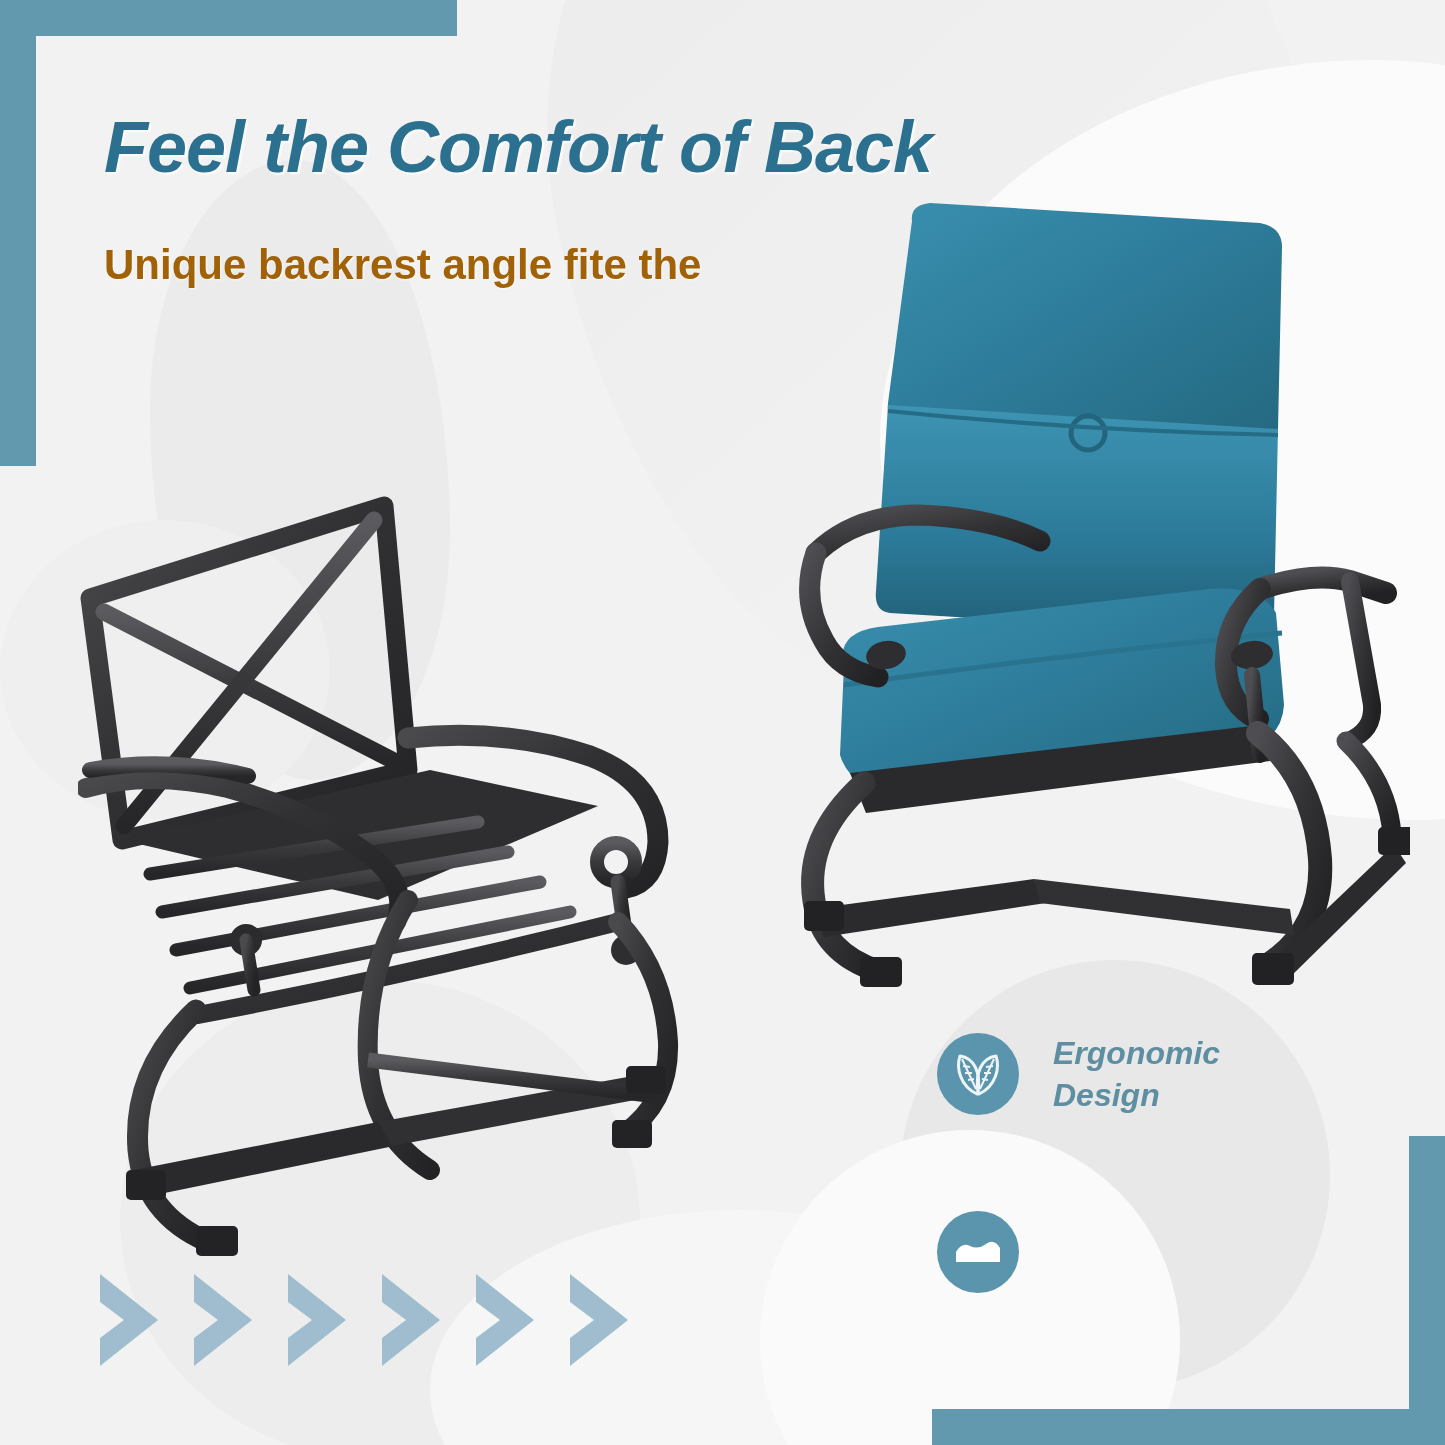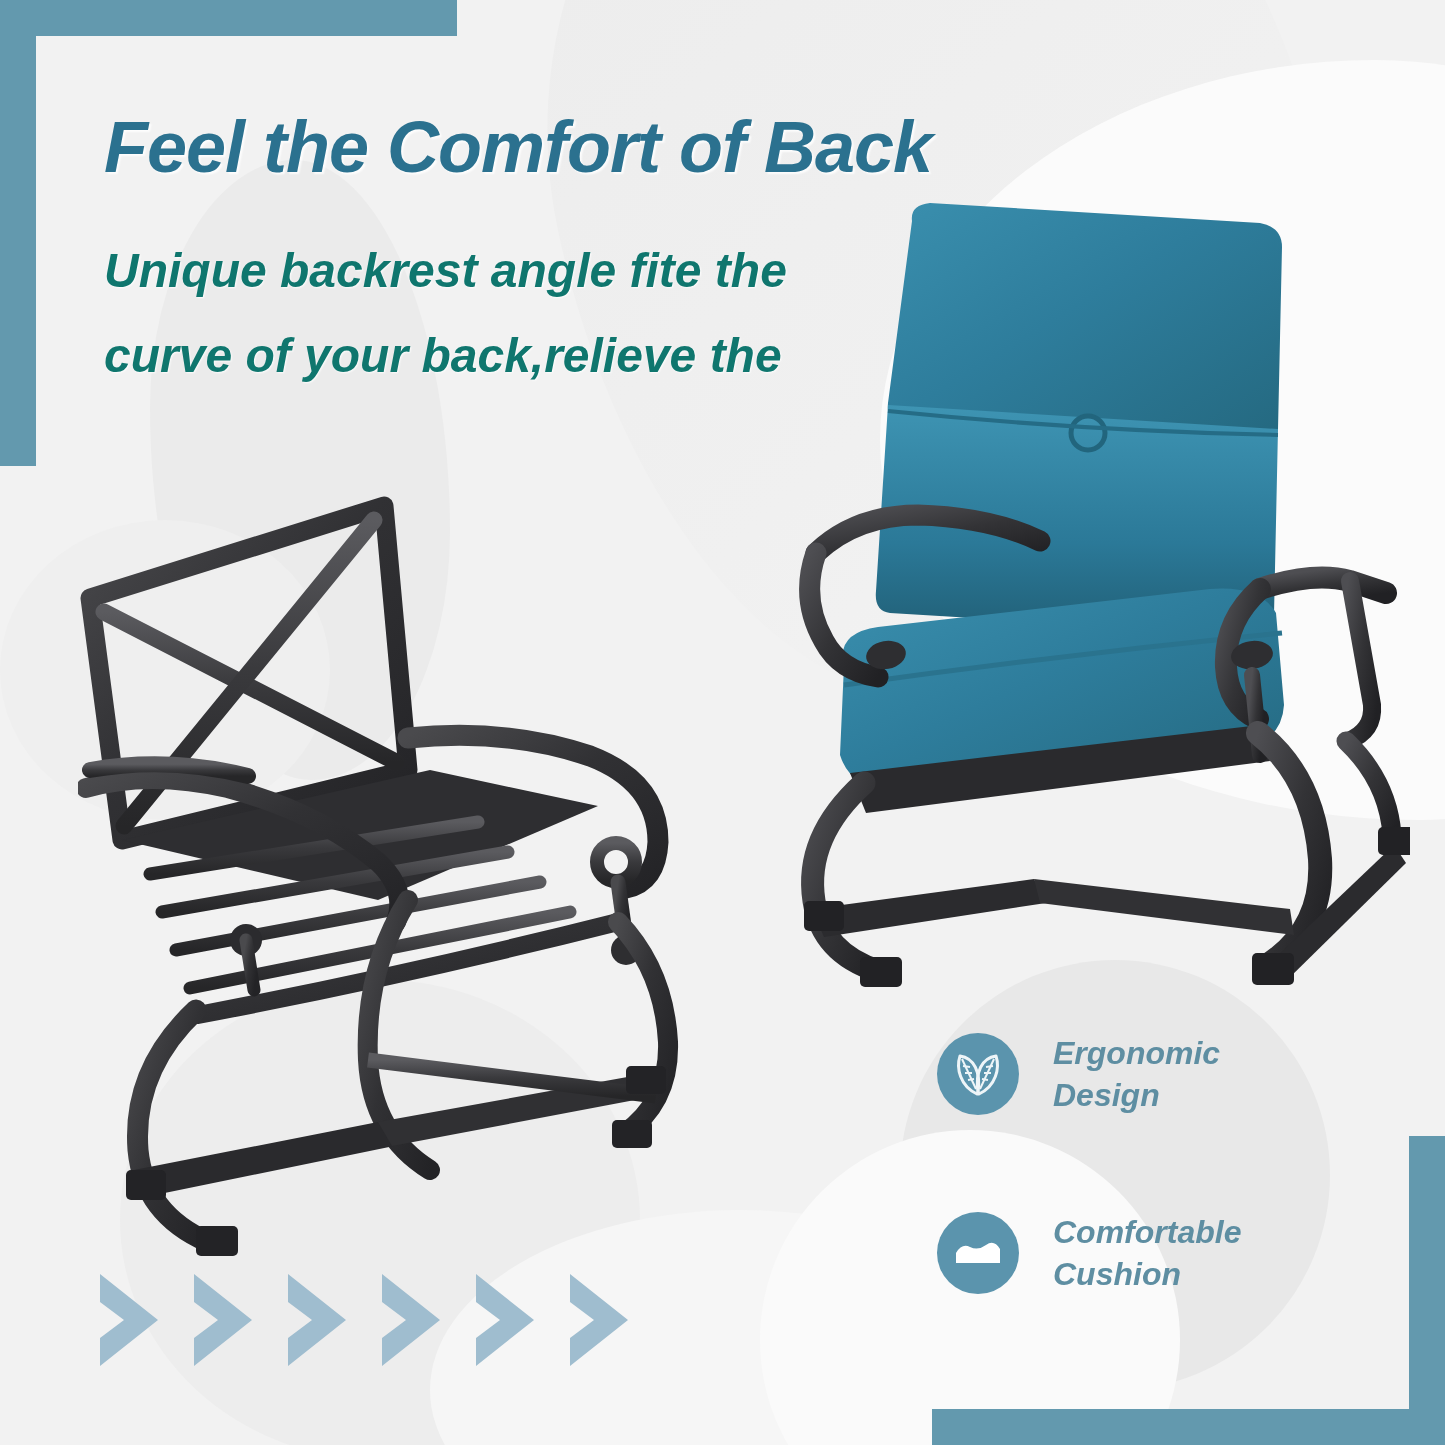--- a/index.html
+++ b/index.html
@@ -93,24 +93,23 @@
     color: #2b718f;
     letter-spacing: -1px;
     white-space: nowrap;
     text-shadow: 2px 2px 2px rgba(255,255,255,0.85);
   }
   .subcopy {
     position: absolute;
     left: 104px;
     top: 228px;
     width: 720px;
-    font-size: 48px;
+    font-size: 42px;
     font-weight: bold;
-    font-style: italic;
-    color: #0f766e;
+    color: #a16207;
     line-height: 1.78;
     text-shadow: 1px 1px 2px rgba(255,255,255,0.85);
   }
   .subcopy div { white-space: nowrap; }
 
   
   .feature {
     position: absolute;
     display: flex;
     align-items: center;
@@ -168,21 +167,20 @@
 
   <div class="bracket bracket-top"></div>
   <div class="bracket bracket-left"></div>
   <div class="bracket bracket-right"></div>
   <div class="bracket bracket-bottom"></div>
 
   <div class="headline">Feel the Comfort of Back</div>
 
   <div class="subcopy">
     <div>Unique backrest angle fite the</div>
-    <div>curve of your back,relieve the</div>
   </div>
 
   <svg class="chair chair-frame" viewBox="0 0 640 790">
     <defs>
       <linearGradient id="mtl" x1="0" y1="0" x2="1" y2="1">
         <stop offset="0%" stop-color="#4a4a4d"></stop>
         <stop offset="45%" stop-color="#313134"></stop>
         <stop offset="100%" stop-color="#232326"></stop>
       </linearGradient>
       <linearGradient id="mtl2" x1="0" y1="0" x2="0" y2="1">
@@ -305,24 +303,20 @@
       <div>Design</div>
     </div>
   </div>
 
   <div class="feature feature-2">
     <div class="badge-circle">
       <svg width="60" height="60" viewBox="0 0 60 60">
         <path d="M8 30 Q14 20 22 24 Q30 28 38 22 Q46 16 52 26 L52 40 L8 40 Z" fill="#ffffff"></path>
       </svg>
     </div>
-    <div class="feature-label">
-      <div>Comfortable</div>
-      <div>Cushion</div>
-    </div>
   </div>
 
   <div class="chevron-row">
     <svg class="chev" viewBox="0 0 72 104">
         <path d="M4 6 L62 52 L4 98 L4 70 L28 52 L4 34 Z" fill="#9fbdcf"></path>
       </svg>
     <svg class="chev" viewBox="0 0 72 104">
         <path d="M4 6 L62 52 L4 98 L4 70 L28 52 L4 34 Z" fill="#9fbdcf"></path>
       </svg>
     <svg class="chev" viewBox="0 0 72 104">

